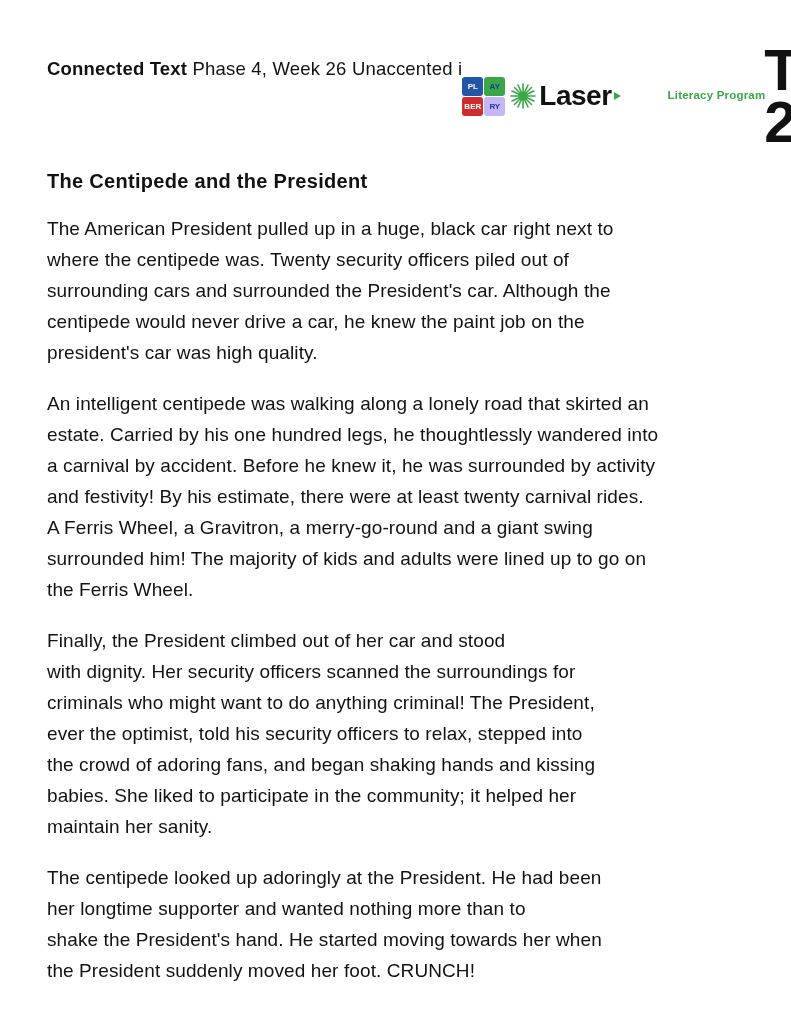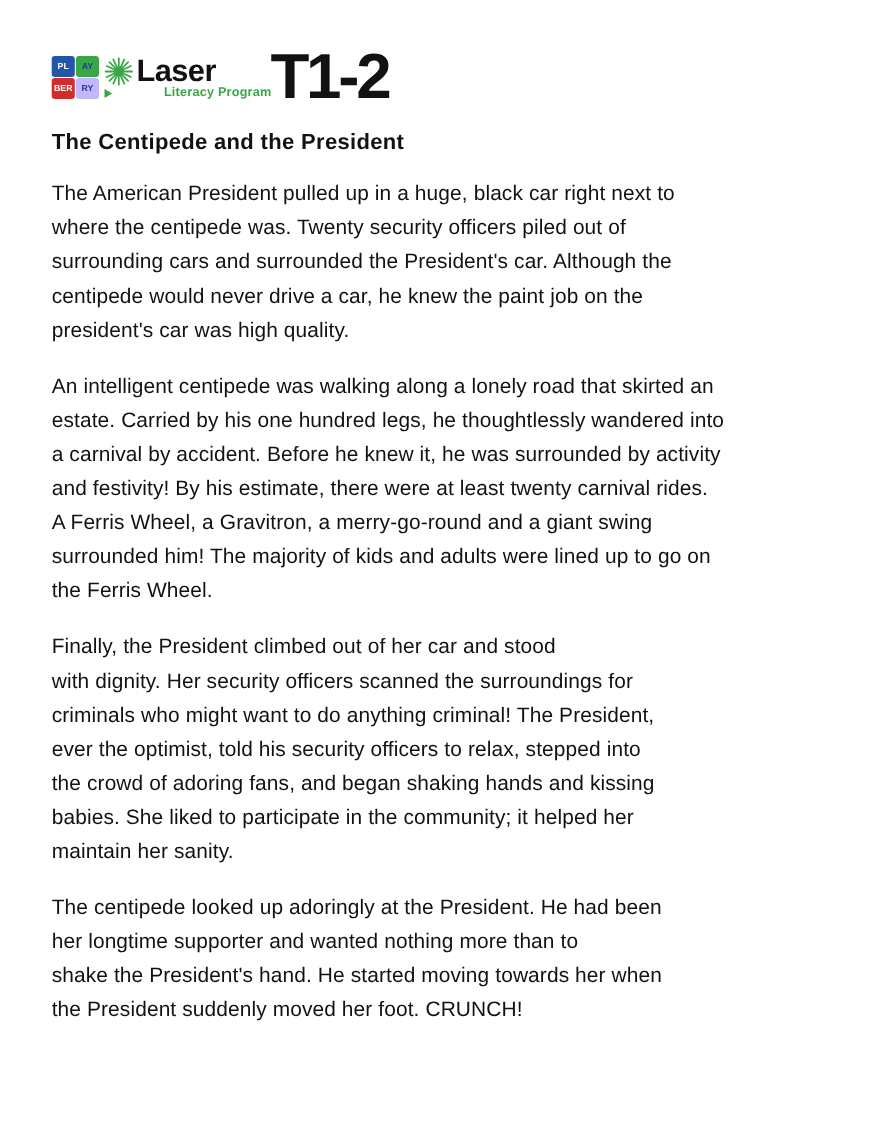--- a/index.html
+++ b/index.html
@@ -50,21 +50,21 @@
     font-size: 8px;
     font-weight: 700;
     color: #ffffff;
     border-radius: 3px;
   }
   .pz-0 { background: #2456a8; }
   .pz-1 { background: #3aa648; color: #1d3f8f; }
   .pz-2 { background: #d02c2c; }
   .pz-3 { background: #c4b5fd; color: #1d3f8f; }
 
-  .laser-block { display: flex; flex-direction: column; line-height: 1; }
+  .laser-block { display: flex; line-height: 1; }
   .laser-row { display: flex; align-items: center; }
   .starburst { margin-right: 1px; }
   .laser-word {
     font-size: 28px;
     font-weight: 700;
     color: #121212;
     letter-spacing: -0.5px;
   }
   .lit-row {
     display: flex;
@@ -122,20 +122,23 @@
     letter-spacing: 0.1px;
     white-space: nowrap;
   }
 </style>
 </head>
 <body>
 
 <div class="page">
 
   <div class="header-row">
+    <div class="header-text">
+      <span class="header-bold">Connected Text</span><span> Phase 4, Week 26 Unaccented i</span>
+    </div>
 
     <div class="logo">
       <div class="puzzle">
         <div class="pz pz-0">PL</div>
         <div class="pz pz-1">AY</div>
         <div class="pz pz-2">BER</div>
         <div class="pz pz-3">RY</div>
       </div>
 
       <div class="laser-block">

